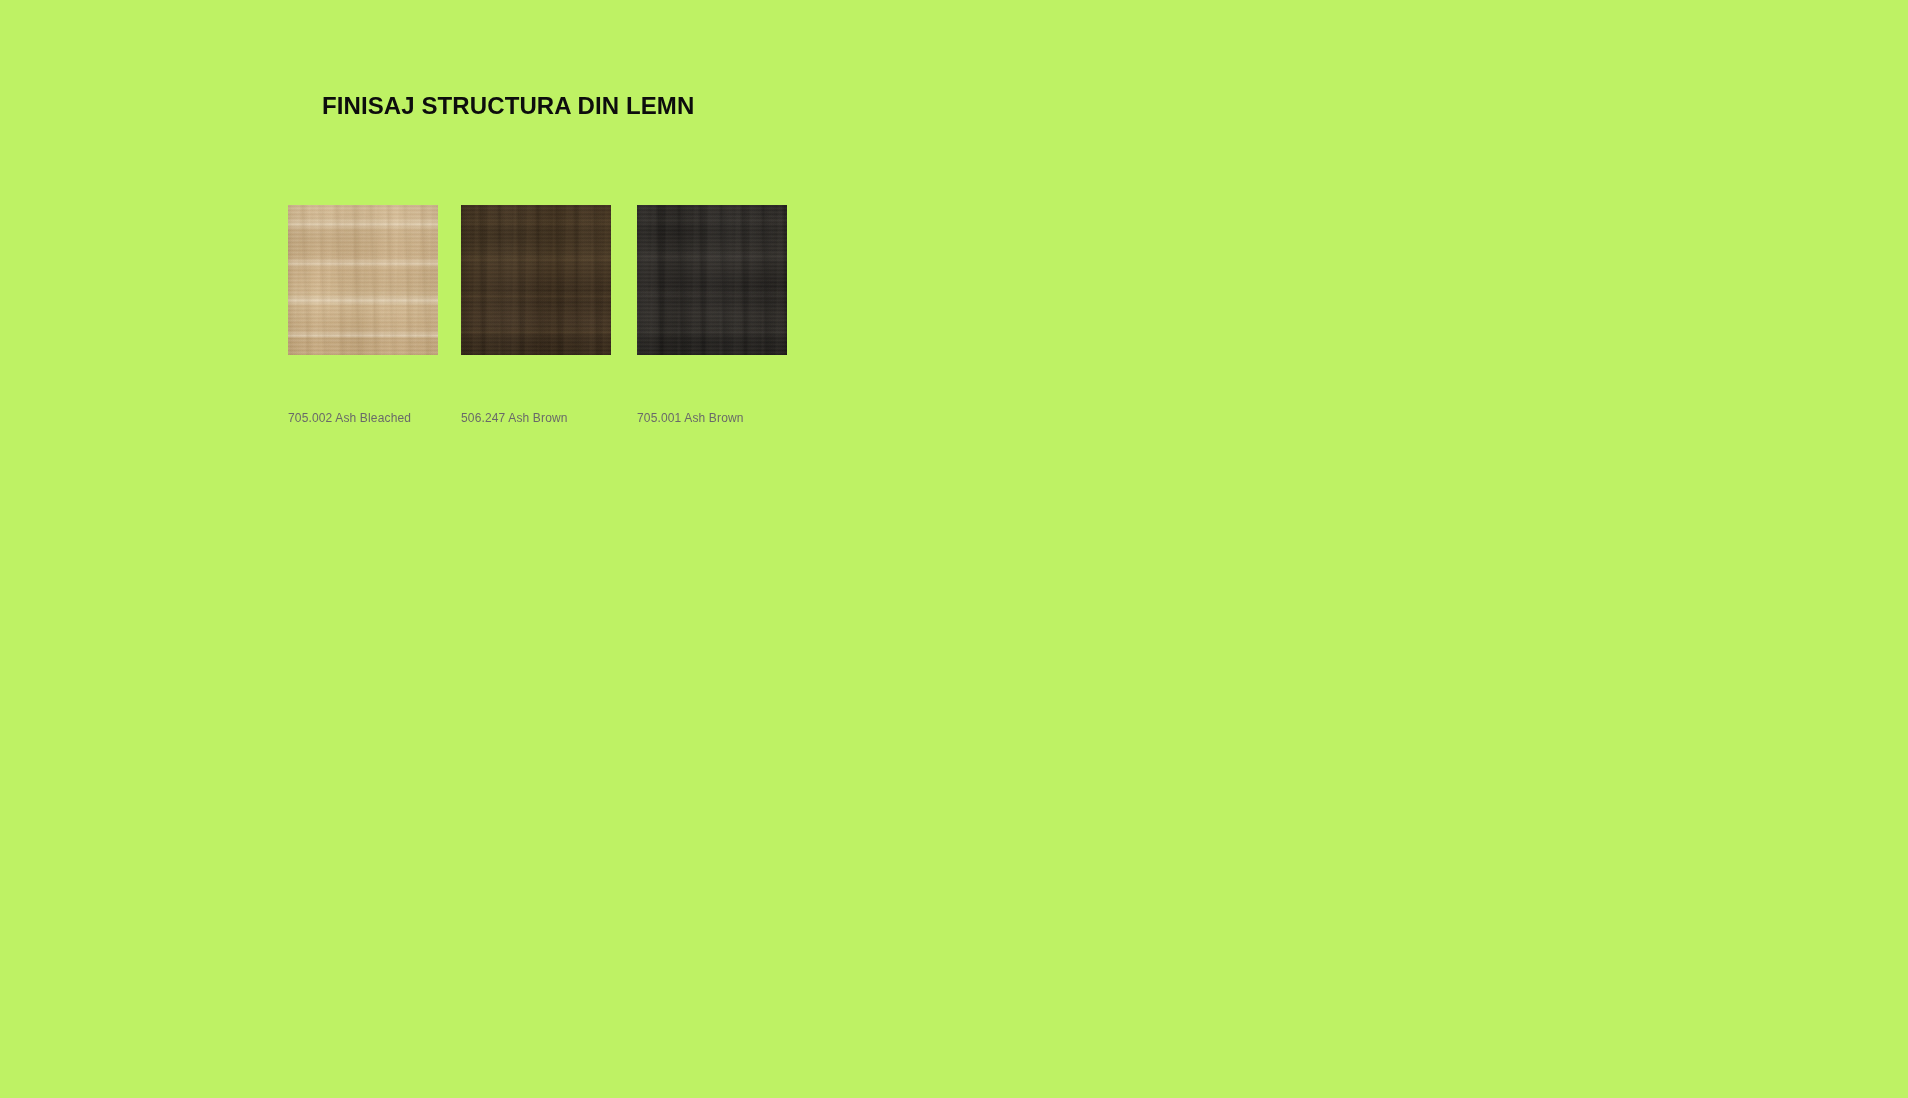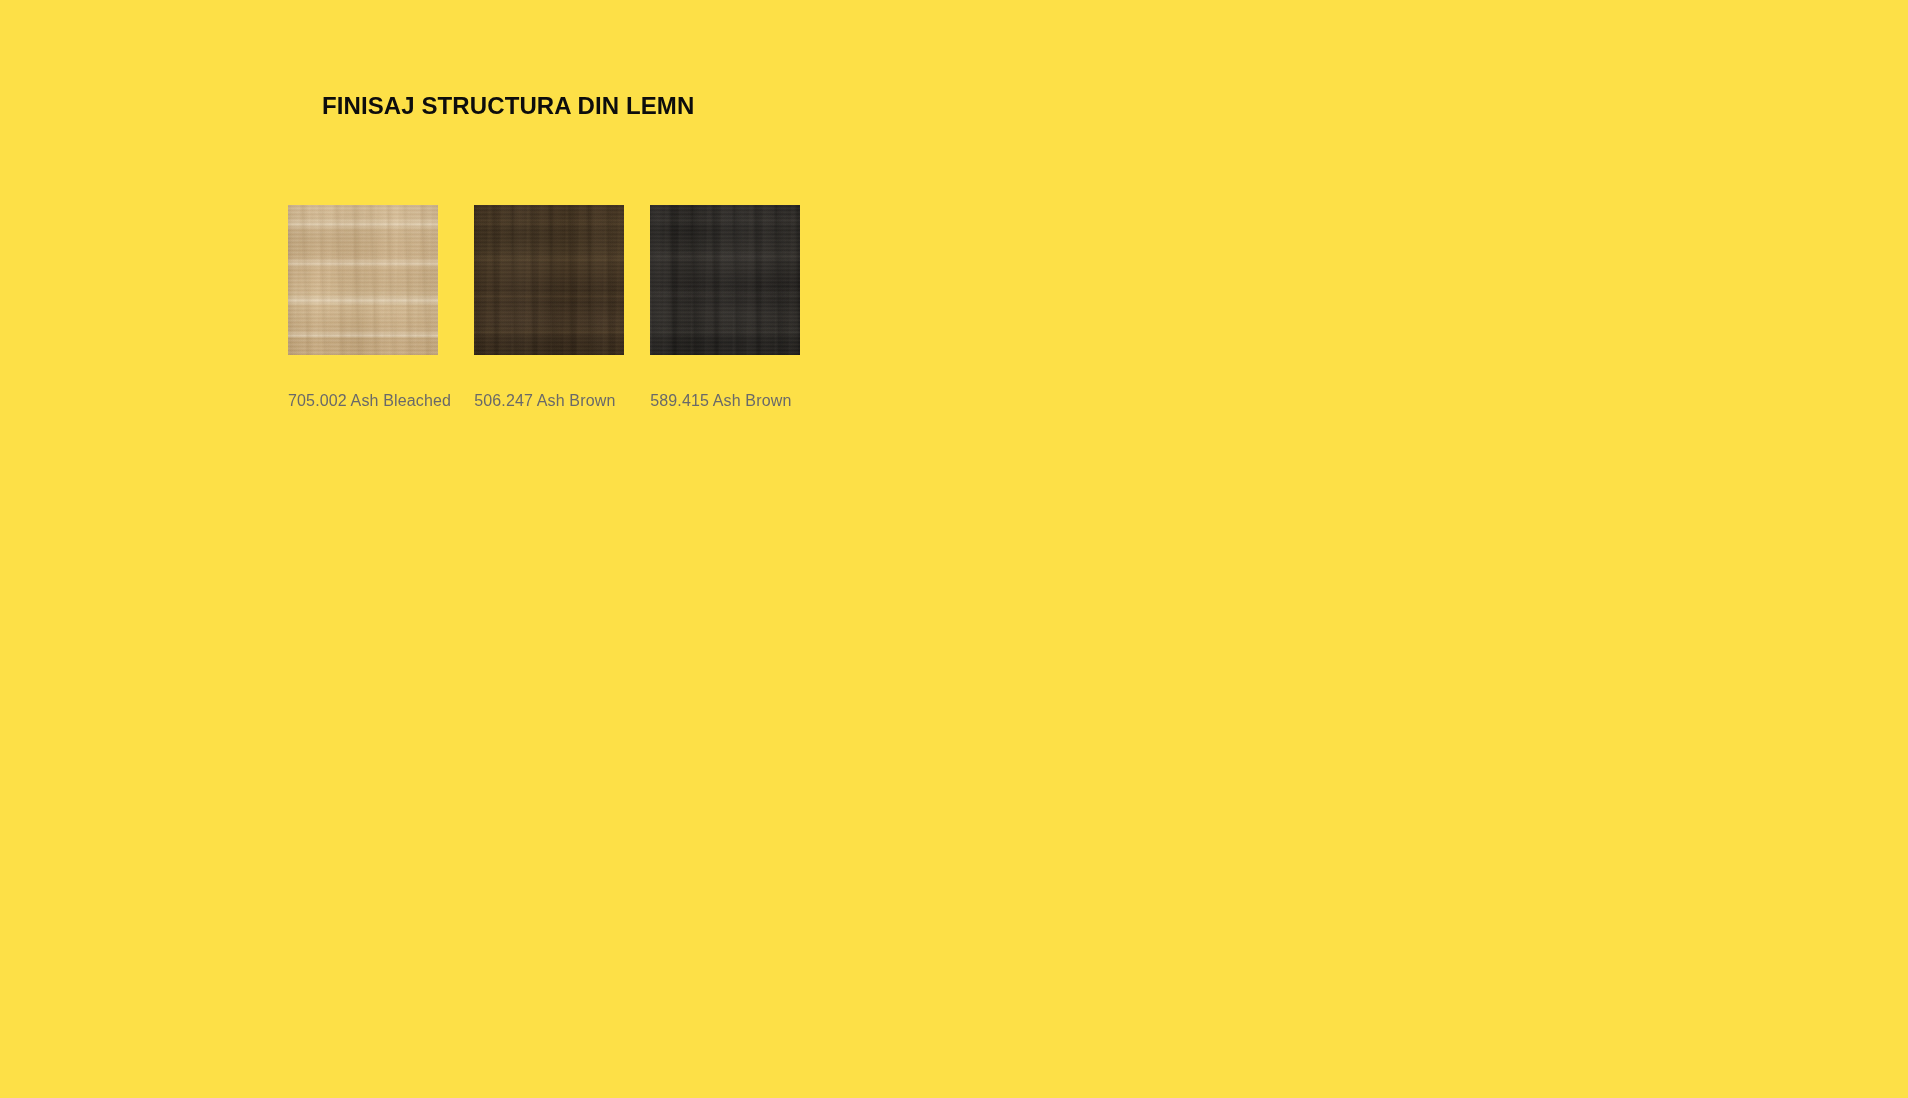--- a/index.html
+++ b/index.html
@@ -13,21 +13,21 @@
     height: 1098px;
     position: relative;
     overflow: hidden;
     font-family: "Liberation Sans", "DejaVu Sans", sans-serif;
     -webkit-font-smoothing: antialiased;
   }
 
   .page {
     position: absolute;
     inset: 0;
-    background: #fde047;
+    background: #bef264;
   }
 
   
   .section-title {
     position: absolute;
     left: 322px;
     top: 76px;
     font-size: 24px;
     font-weight: 700;
     letter-spacing: 0.1px;
@@ -236,22 +236,22 @@
   }
   .chip-black .grain-shade {
     background-image:
       radial-gradient(ellipse 130% 26% at 26% 18%, rgba(0,0,0,0.26), rgba(0,0,0,0) 72%),
       radial-gradient(ellipse 100% 22% at 70% 58%, rgba(0,0,0,0.20), rgba(0,0,0,0) 72%),
       radial-gradient(ellipse 120% 28% at 48% 92%, rgba(0,0,0,0.26), rgba(0,0,0,0) 72%);
   }
 
   
   .swatch-caption {
-    margin-top: 36px;
-    font-size: 16px;
+    margin-top: 56px;
+    font-size: 12px;
     font-weight: 400;
     color: #696969;
     letter-spacing: 0.15px;
     white-space: nowrap;
     line-height: 1.2;
   }
 </style>
 </head>
 <body>
 
@@ -285,17 +285,17 @@
 
     <div style="width:26px"></div>
 
     <div class="swatch-cell">
       <div class="swatch-chip chip-black">
         <span class="grain-shade"></span>
         <span class="grain-band"></span>
         <span class="grain-fine"></span>
         <span class="grain-streak"></span>
       </div>
-      <div class="swatch-caption">589.415 Ash Brown</div>
+      <div class="swatch-caption">705.001 Ash Brown</div>
     </div>
 
   </div>
 </div>
 
 </body></html>

